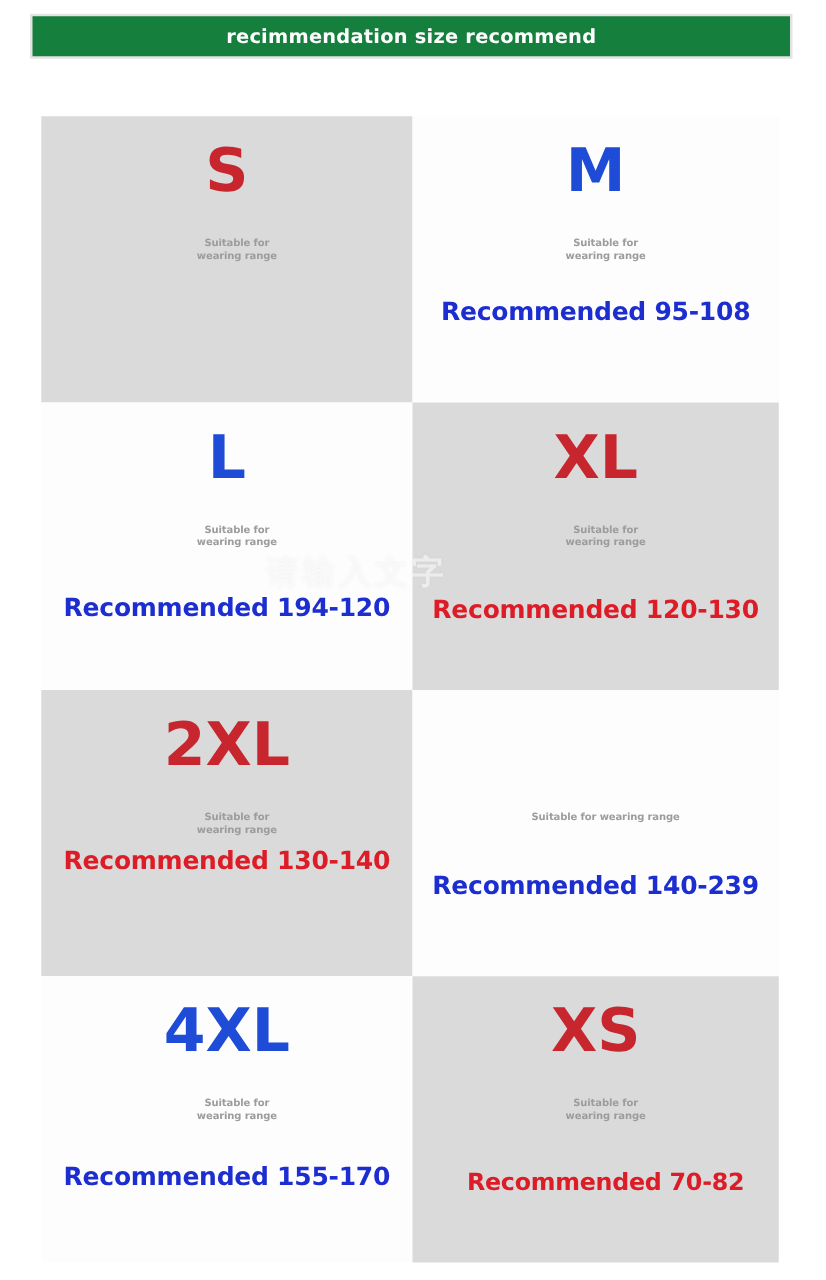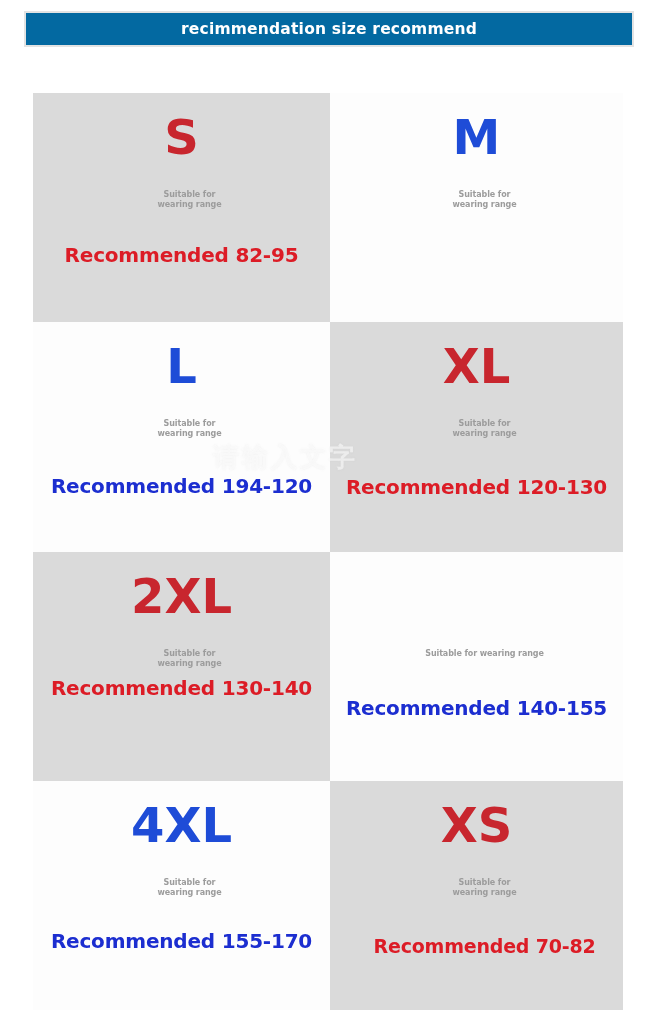--- a/index.html
+++ b/index.html
@@ -8,21 +8,21 @@
     background: #ffffff;
     font-family: "DejaVu Sans", "Liberation Sans", sans-serif;
     overflow: hidden;
     position: relative;
   }
   
   .header-bar {
     position: absolute;
     left: 26px; top: 13px;
     width: 606px; height: 32px;
-    background: #0369a1;
+    background: #15803d;
     box-shadow: 0 0 0 2px rgba(175,175,175,0.35);
     display: flex; align-items: center; justify-content: center;
   }
   .header-title {
     color: #ffffff;
     font-size: 15.5px;
     font-weight: bold;
     letter-spacing: 0.2px;
   }
   
@@ -103,26 +103,26 @@
 
 <div class="header-bar">
   <span class="header-title">recimmendation size recommend</span>
 </div>
 
 <div class="size-grid">
 
   <div class="cell bg-gray theme-red">
     <div class="size-letter">S</div>
     <div class="suitable"><span>Suitable for wearing range</span></div>
-    <div class="recommended">Recommended 82-95</div>
   </div>
 
   <div class="cell bg-white theme-blue">
     <div class="size-letter">M</div>
     <div class="suitable"><span>Suitable for wearing range</span></div>
+    <div class="recommended">Recommended 95-108</div>
   </div>
 
   <div class="cell bg-white theme-blue">
     <div class="size-letter">L</div>
     <div class="suitable"><span>Suitable for wearing range</span></div>
     <div class="recommended">Recommended 194-120</div>
   </div>
 
   <div class="cell bg-gray theme-red">
     <div class="size-letter">XL</div>
@@ -131,21 +131,21 @@
   </div>
 
   <div class="cell bg-gray theme-red">
     <div class="size-letter">2XL</div>
     <div class="suitable"><span>Suitable for wearing range</span></div>
     <div class="recommended">Recommended 130-140</div>
   </div>
 
   <div class="cell bg-white theme-blue one-line">
     <div class="suitable"><span>Suitable for wearing range</span></div>
-    <div class="recommended">Recommended 140-155</div>
+    <div class="recommended">Recommended 140-239</div>
   </div>
 
   <div class="cell bg-white theme-blue">
     <div class="size-letter">4XL</div>
     <div class="suitable"><span>Suitable for wearing range</span></div>
     <div class="recommended">Recommended 155-170</div>
   </div>
 
   <div class="cell bg-gray theme-red">
     <div class="size-letter">XS</div>

